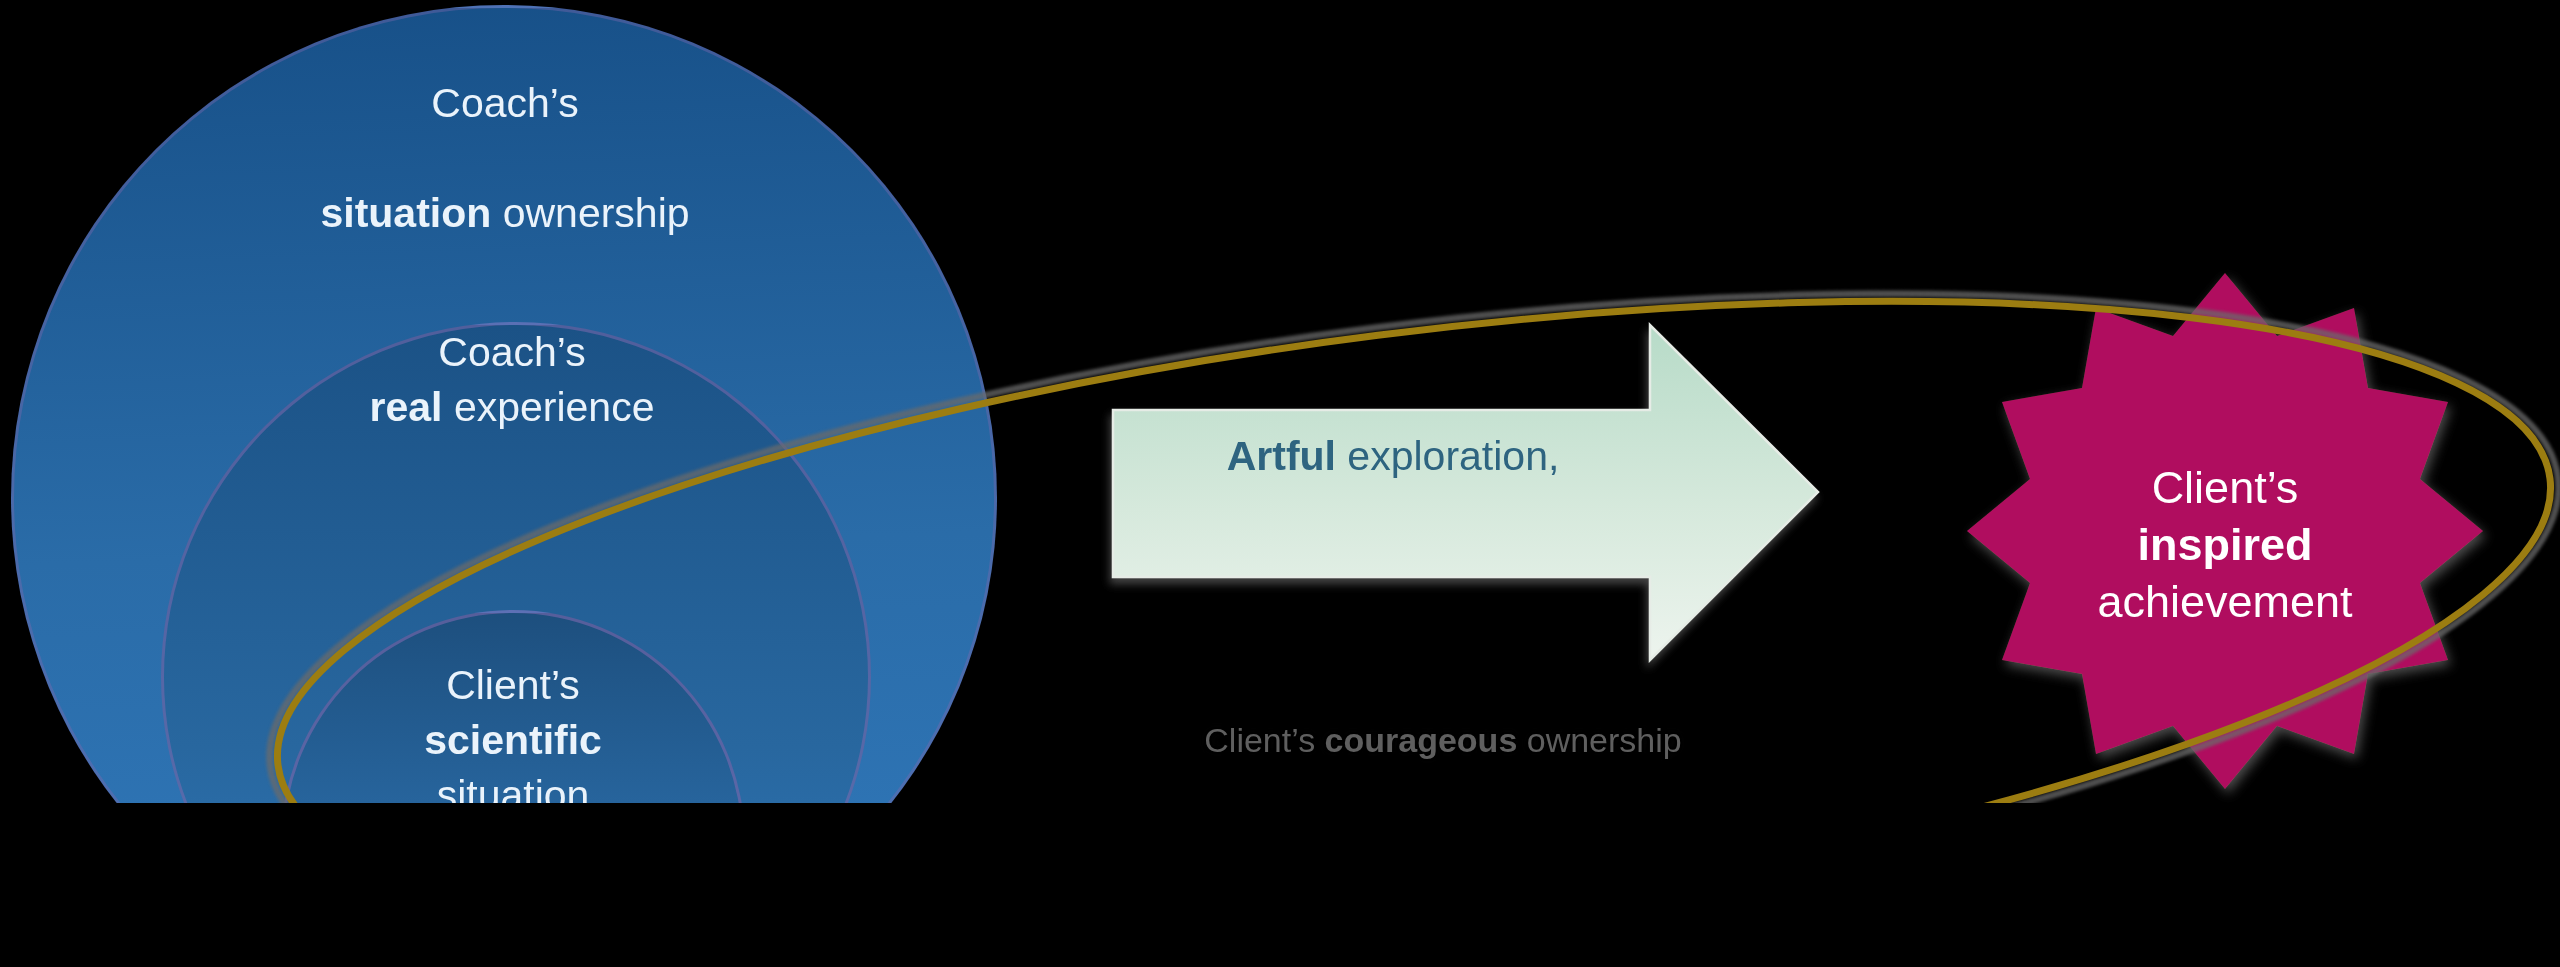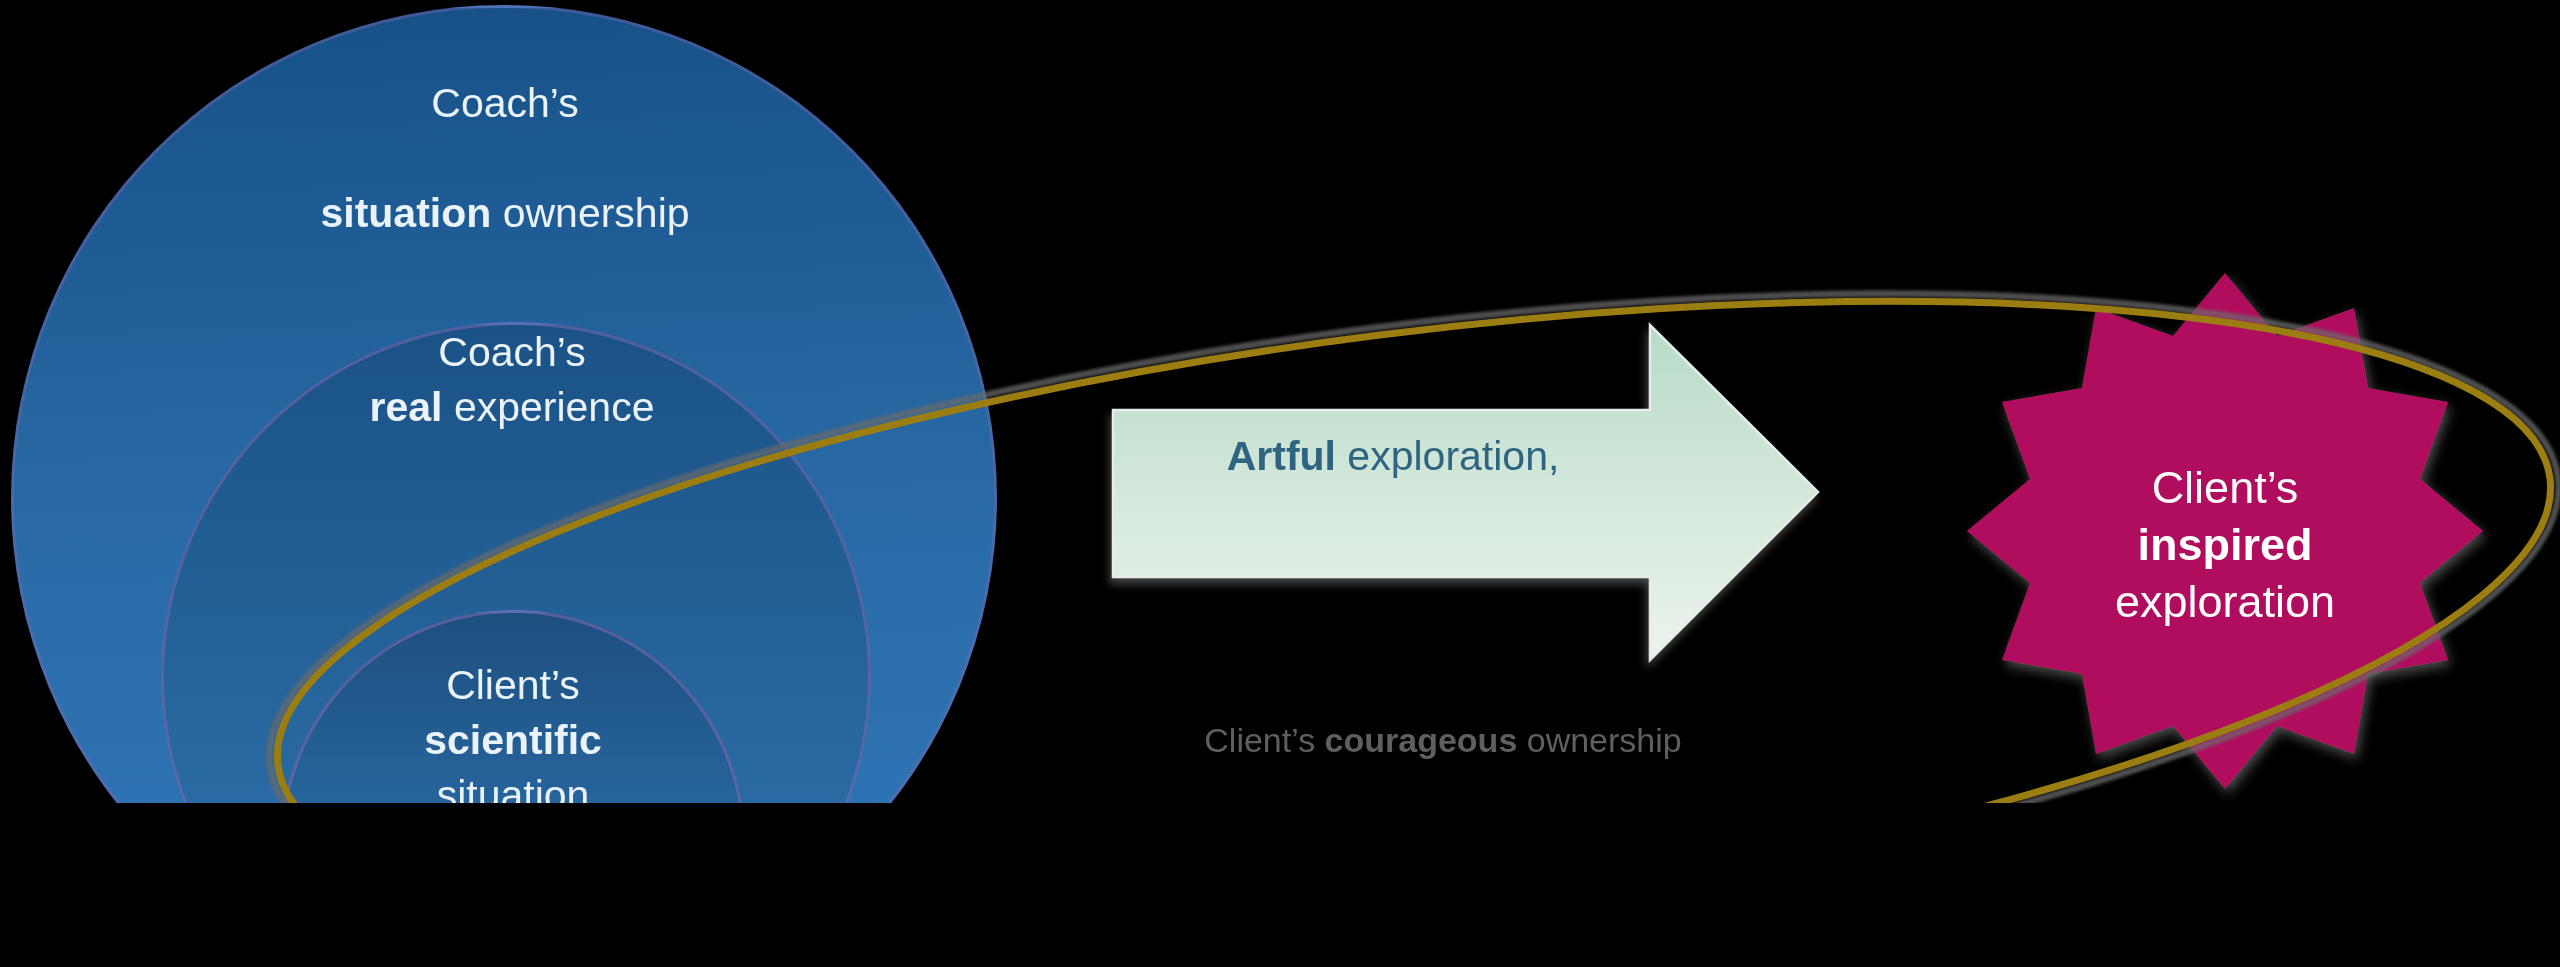--- a/index.html
+++ b/index.html
@@ -103,20 +103,20 @@
     <span>situation</span>
   </div>
 
   <div class="atext">
     <span class="b">Artful</span><span> exploration,</span><br>
   </div>
 
   <div class="stext">
     <span>Client’s</span><br>
     <span class="b">inspired</span><br>
-    <span>exploration</span>
+    <span>achievement</span>
   </div>
 
   <div class="caption">
     <span>Client’s </span><span class="b">courageous</span><span> ownership</span>
   </div>
 
 </div>
 
 </body></html>

